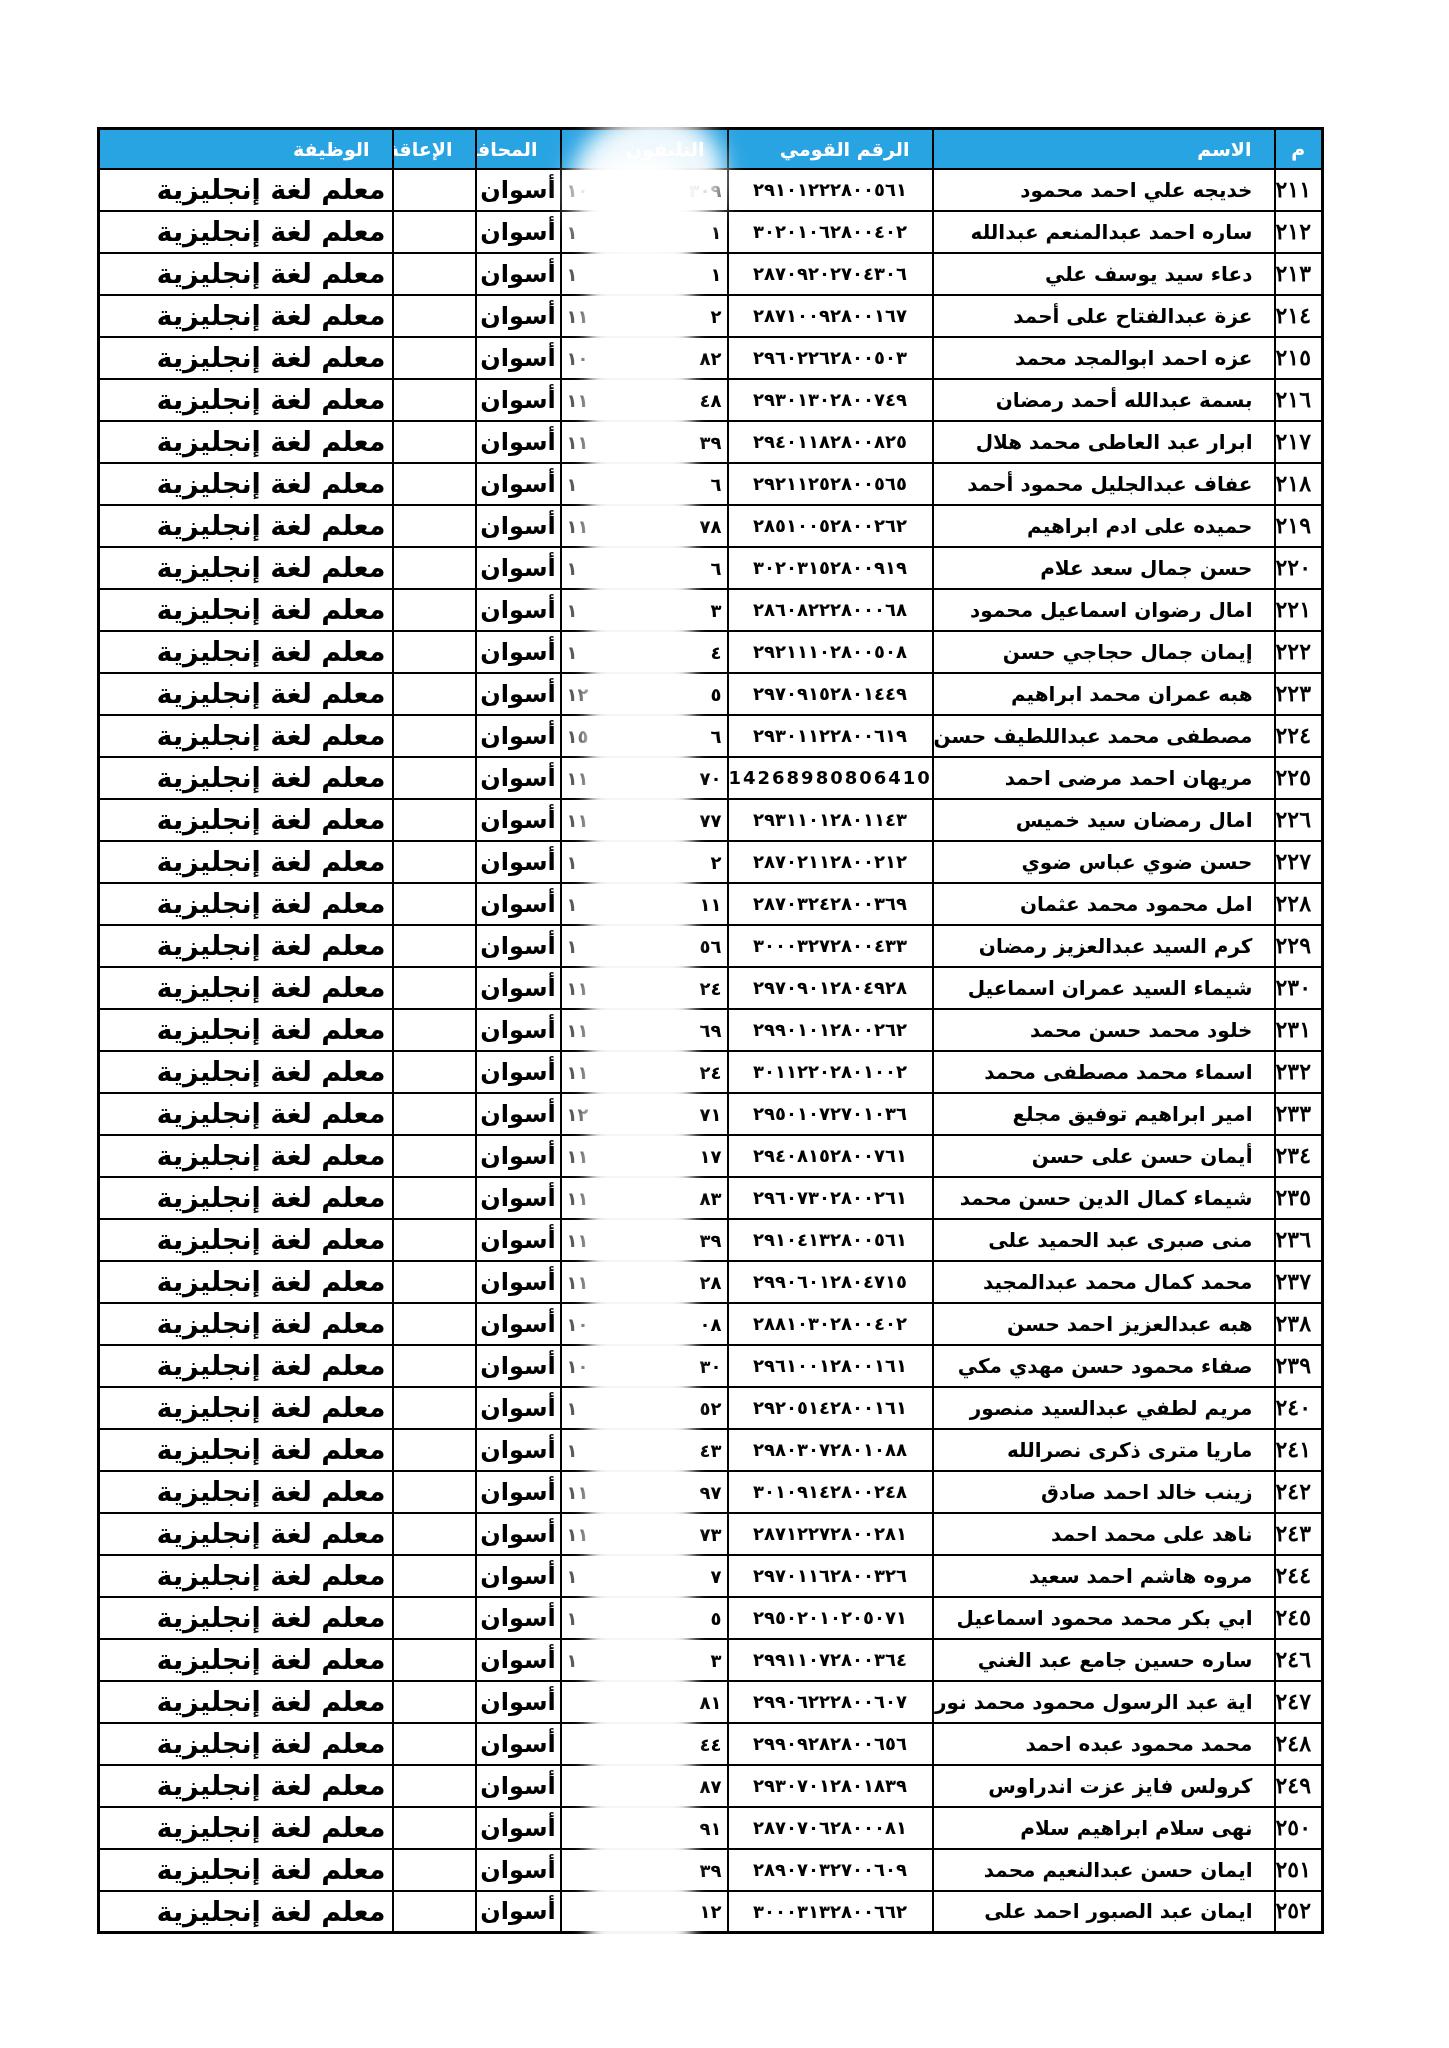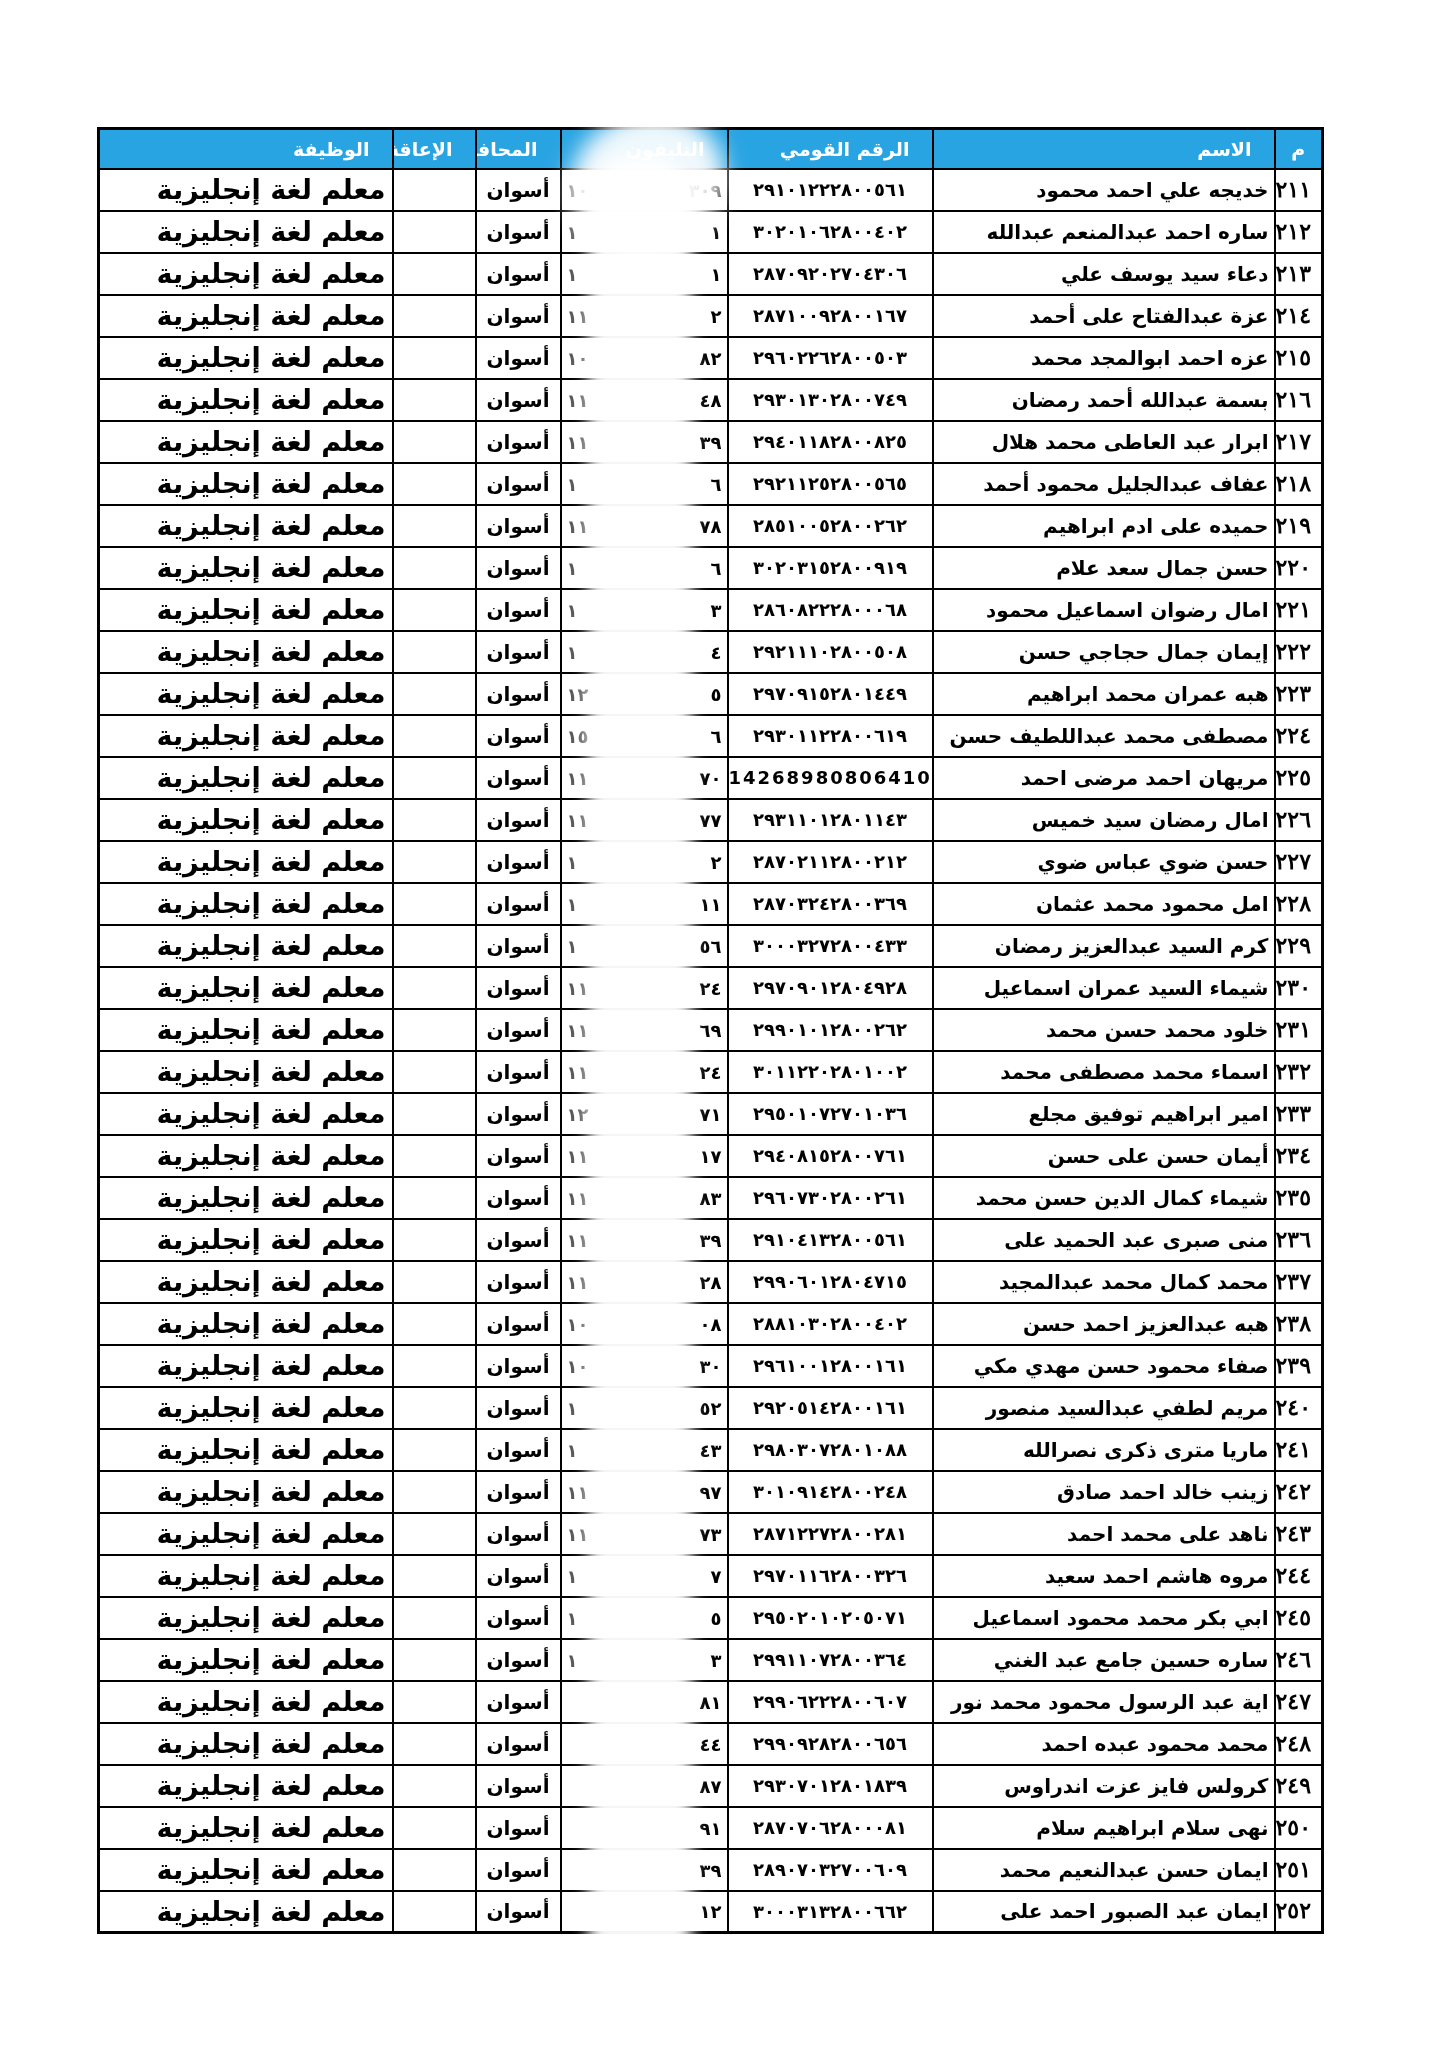--- a/index.html
+++ b/index.html
@@ -35,32 +35,32 @@
   tbody tr{height:42px;}
   th{
     background:var(--header-bg,#29a4e2);
     color:var(--header-text,#fff);
     font-size:19px;
     text-align:right;
     padding-right:22px;
   }
   th.c-m{text-align:center;padding-right:0;}
   td.c-m{direction:ltr;text-align:left;font-size:22px;font-family:Liberation Serif, serif;}
-  td.c-name{text-align:right;padding-right:5px;font-size:20px;}
+  td.c-name{text-align:right;padding-right:21px;font-size:20px;}
   td.c-id{direction:ltr;text-align:center;font-size:18px;letter-spacing:2px;}
   td.c-phone{position:relative;direction:ltr;font-size:18px;}
   td.c-phone .ph-l{
     position:absolute;left:5px;top:50%;transform:translateY(-50%);
     opacity:.65;letter-spacing:3px;
   }
   td.c-phone .ph-r{
     position:absolute;right:5px;top:50%;transform:translateY(-50%);
     letter-spacing:2px;
   }
-  td.c-gov{text-align:center;font-size:20px;}
+  td.c-gov{text-align:center;font-size:24px;}
   td.c-dis{}
   td.c-job{text-align:right;padding-right:6px;font-size:27px;}
   
   .smudge{
     position:absolute;
     pointer-events:none;
     background:rgba(255,255,255,0.96);
     z-index:5;
   }
   .smudge-strip{

